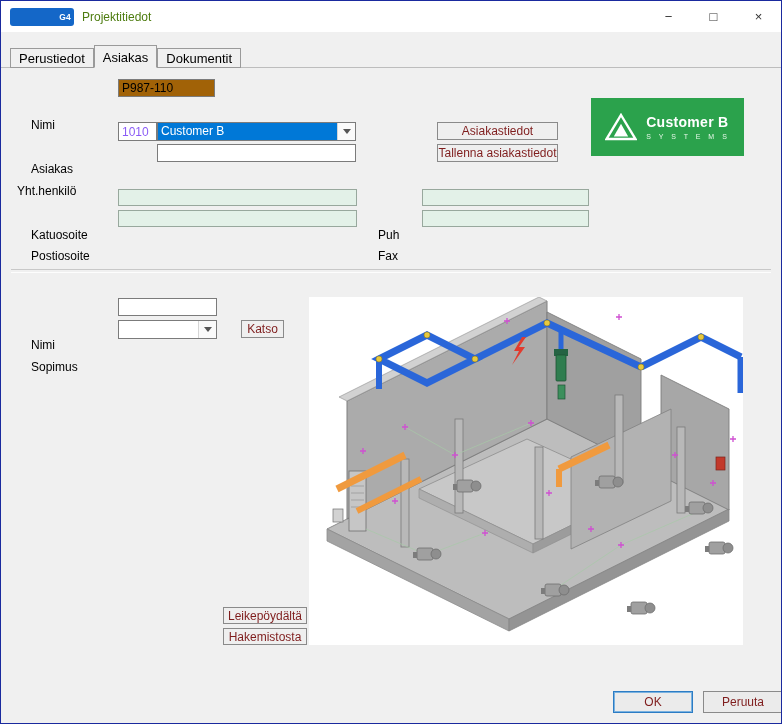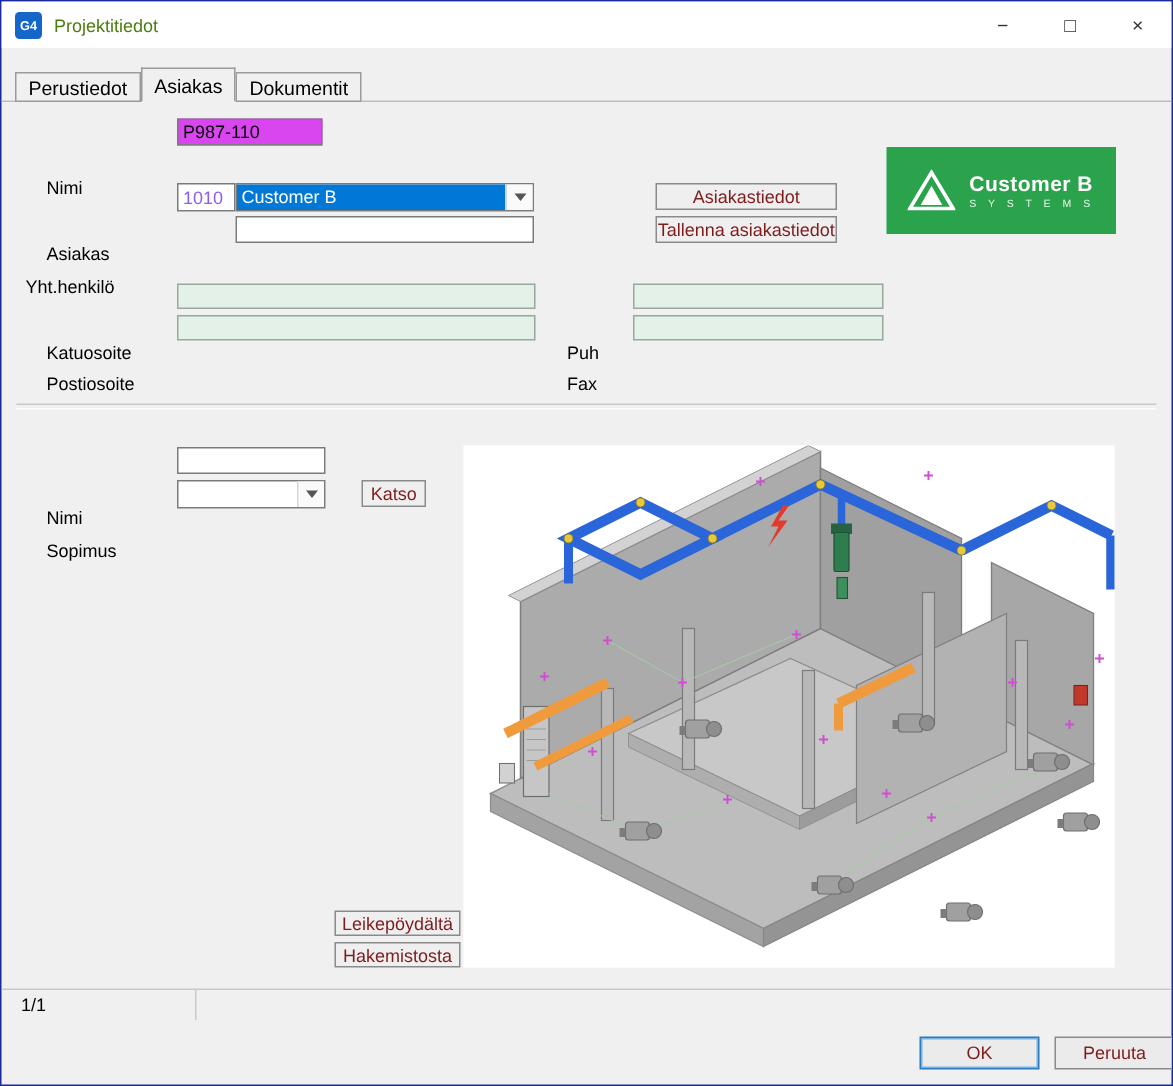--- a/index.html
+++ b/index.html
@@ -1,36 +1,36 @@
 <!DOCTYPE html>
 <html><head>
 <meta charset="utf-8">
 <style>
   html,body{margin:0;padding:0;background:#d8d8d8;}
   *{font-family:"Liberation Sans",sans-serif;}
   .window{position:relative;width:780px;height:722px;border:1px solid #1a2a9e;background:#f0f0f0;overflow:hidden;}
   
   .titlebar{position:absolute;top:0;left:0;right:0;height:31px;background:#ffffff;display:flex;align-items:center;}
   .app-icon{width:18px;height:18px;margin:0 8px 0 9px;background:#1467c8;border-radius:3px;color:#fff;
-            font-size:8.5px;font-weight:bold;display:flex;align-items:center;justify-content:center;}
+            font-size:8.5px;font-weight:bold;display:flex;align-items:center;justify-content:center;padding-left:46px;}
   .title{font-size:12px;color:#4d7c0f;}
   .win-btns{margin-left:auto;display:flex;height:31px;}
   .wbtn{width:45px;height:31px;display:flex;align-items:center;justify-content:center;font-size:13px;color:#333;}
   
   .tabstrip{position:absolute;top:44px;left:0;width:100%;height:23px;display:flex;align-items:flex-end;
             padding-left:9px;box-sizing:border-box;}
   .tabstrip::after{content:"";position:absolute;left:0;right:0;bottom:0;border-bottom:1px solid #bdbdbd;}
   .tab{position:relative;z-index:1;border:1px solid #9a9a9a;background:#f0f0f0;font-size:13px;
        padding:2px 8px 2px;height:20px;box-sizing:border-box;white-space:nowrap;}
   .tab.active{height:23px;padding-top:4px;border-bottom-color:#f0f0f0;z-index:2;}
   
   .lbl{position:absolute;font-size:12px;color:#000;white-space:nowrap;margin-top:37px;}
   .inp{position:absolute;height:18px;border:1px solid #7b7b7b;background:#fff;font-size:12px;
        padding:0 3px;box-sizing:border-box;color:#000;}
-  .inp.gray{background:#d946ef;}
+  .inp.gray{background:#a16207;}
   .inp.green{background:#e3f1e8;border-color:#98a89d;height:17px;}
   .inp.code{color:#8b5cf6;}
   .combo{position:absolute;height:19px;border:1px solid #7b7b7b;background:#fff;box-sizing:border-box;display:flex;}
   .combo-sel{flex:1;font-size:12px;line-height:17px;padding:0 3px;overflow:hidden;white-space:nowrap;}
   .combo.highlight .combo-sel{background:#0078d7;color:#fff;}
   .combo-arrow{width:17px;display:flex;align-items:center;justify-content:center;border-left:1px solid #d5d5d5;background:#fafafa;}
   .combo-arrow .tri{width:0;height:0;border-left:4px solid transparent;border-right:4px solid transparent;border-top:5px solid #555;}
   .btn{position:absolute;height:18px;background:#efefef;border:1px solid #8a8a8a;font-size:12px;
        box-sizing:border-box;color:#7f1d1d;padding:0;cursor:default;margin-left:12px;}
   .btn-foot{height:22px;background:#ebebeb;}
@@ -223,20 +223,17 @@
       <path d="M195,24 h6 M198,21 v6 M307,20 h6 M310,17 v6 M93,130 h6 M96,127 v6 M219,126 h6 M222,123 v6
                M421,142 h6 M424,139 v6 M51,154 h6 M54,151 v6 M279,232 h6 M282,229 v6 M173,236 h6 M176,233 v6
                M401,186 h6 M404,183 v6 M143,158 h6 M146,155 v6 M237,196 h6 M240,193 v6 M363,158 h6 M366,155 v6
                M309,248 h6 M312,245 v6 M83,204 h6 M86,201 v6" stroke="#cf4fd2" stroke-width="1.3" fill="none"></path>
     </svg>
   </div>
 
   <button class="btn" style="left:210px;top:606px;width:84px;height:17px">Leikepöydältä</button>
   <button class="btn" style="left:210px;top:627px;width:84px;height:17px">Hakemistosta</button>
 
-  <div class="statusbar">
-    <div class="status-cell">1/1</div>
-  </div>
 
   <button class="btn btn-foot ok" style="left:600px;top:690px;width:80px">OK</button>
   <button class="btn btn-foot" style="left:690px;top:690px;width:80px">Peruuta</button>
 
 </div>
 
 </body></html>

